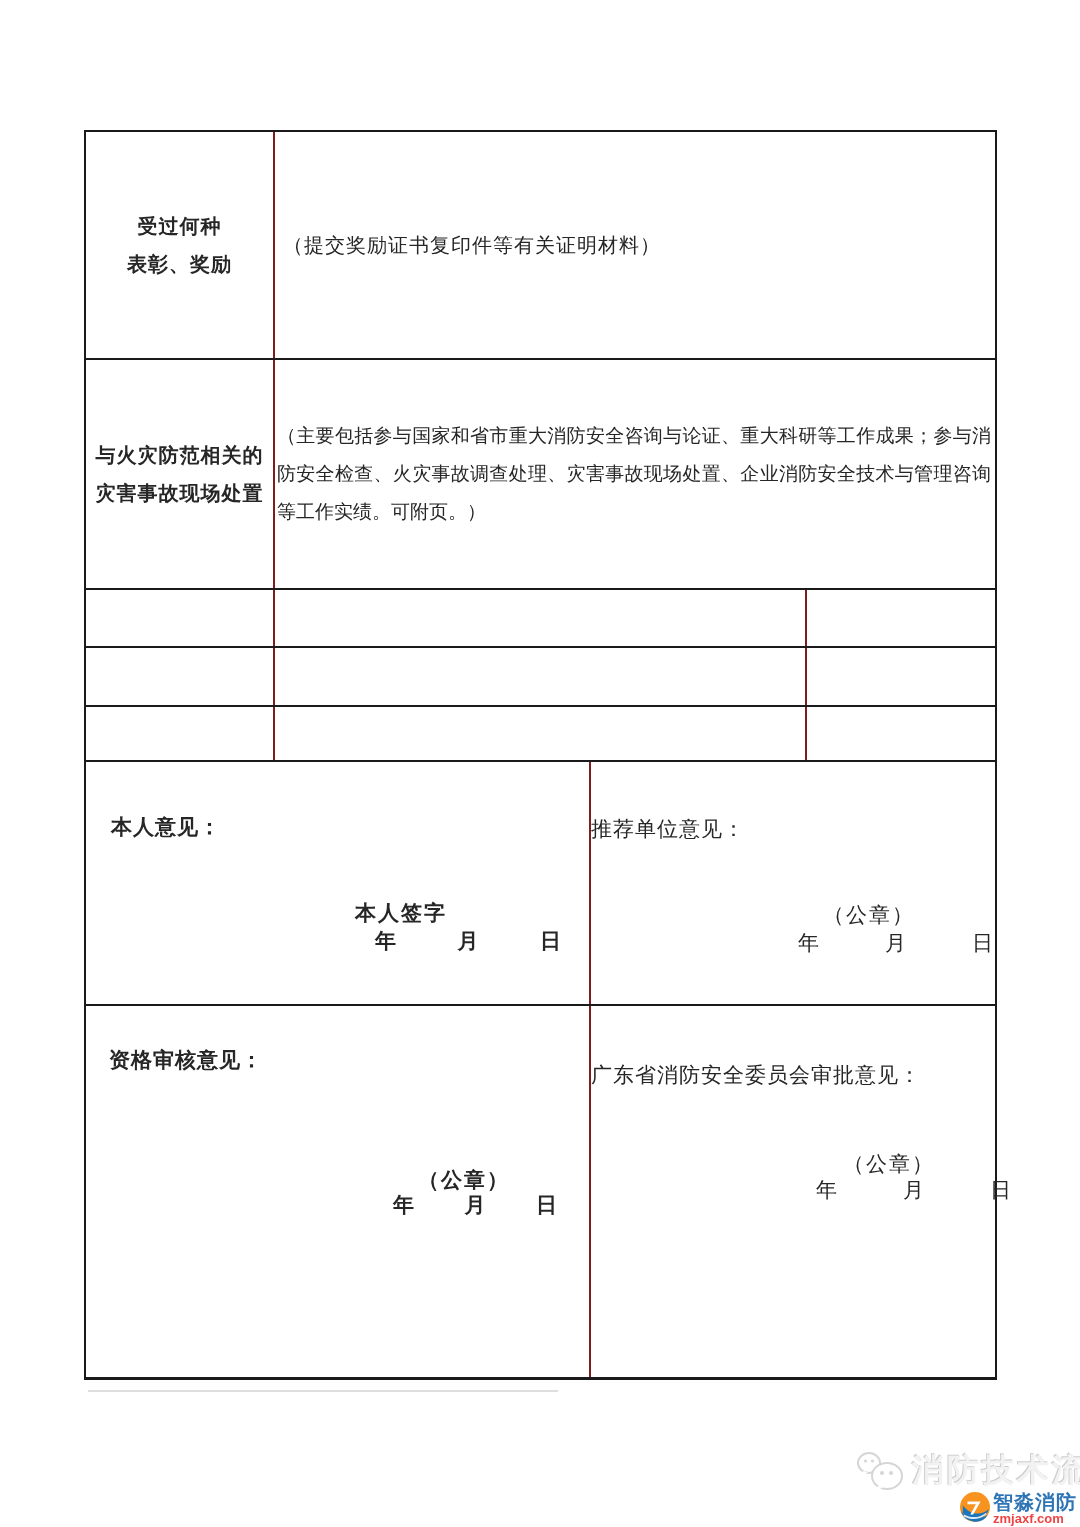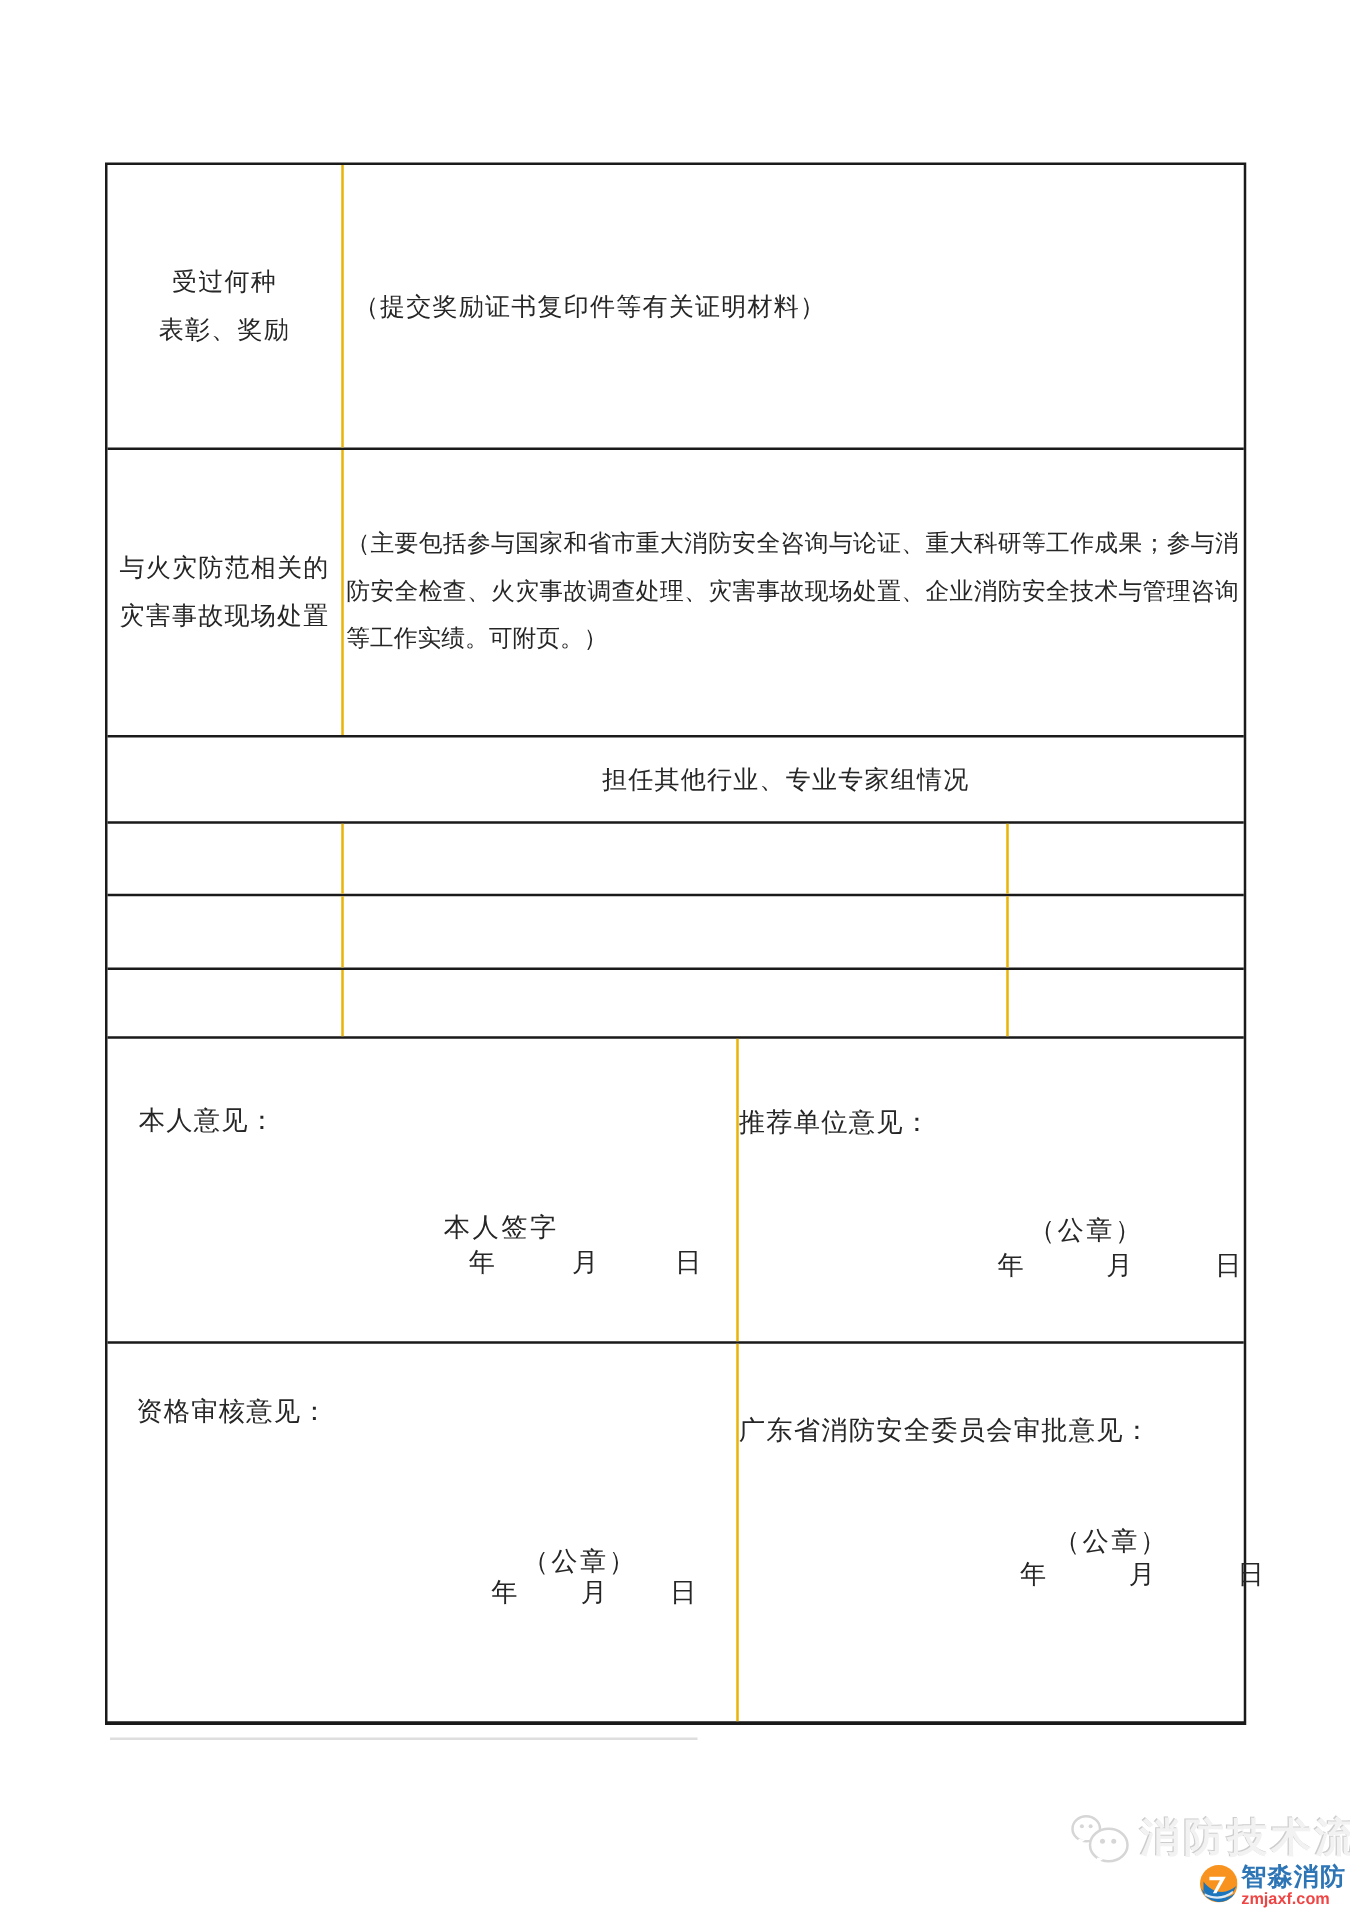--- a/index.html
+++ b/index.html
@@ -10,21 +10,21 @@
     color:#262626; overflow:hidden;
   }
   .form-table {
     position:absolute; left:84px; top:130px; width:913px; height:1250px;
     border:2px solid #1a1a1a; border-bottom-width:3px;
     display:flex; flex-direction:column;
   }
   .row { display:flex; border-bottom:2px solid #1a1a1a; }
   .row:last-child { border-bottom:none; }
   .cell { position:relative; }
-  .cell.bordered { border-right:2px solid #eab308; }
+  .cell.bordered { border-right:2px solid #7f1d1d;font-weight:bold; }
   .r1 { height:228px; }
   .r2 { height:230px; }
   .r3 { height:69px; }
   .r4 { height:58px; }
   .r5 { height:58px; }
   .r6 { height:59px; }
   .r7 { height:55px; }
   .r8 { height:244px; }
   .r9 { flex:1; }
   .col-label { width:189px; }
@@ -105,25 +105,20 @@
           <div>灾害事故现场处置</div>
         </div>
       </div>
       <div class="cell col-grow">
         <div class="para-cell">
           <div>（主要包括参与国家和省市重大消防安全咨询与论证、重大科研等工作成果；参与消防安全检查、火灾事故调查处理、灾害事故现场处置、企业消防安全技术与管理咨询等工作实绩。可附页。）</div>
         </div>
       </div>
     </div>
 
-    <div class="row r3">
-      <div class="cell col-grow">
-        <div class="section-title-cell">担任其他行业、专业专家组情况</div>
-      </div>
-    </div>
 
 
     <div class="row r5">
       <div class="cell bordered col-label"></div>
       <div class="cell bordered col-mid"></div>
       <div class="cell col-grow"></div>
     </div>
     <div class="row r6">
       <div class="cell bordered col-label"></div>
       <div class="cell bordered col-mid"></div>

